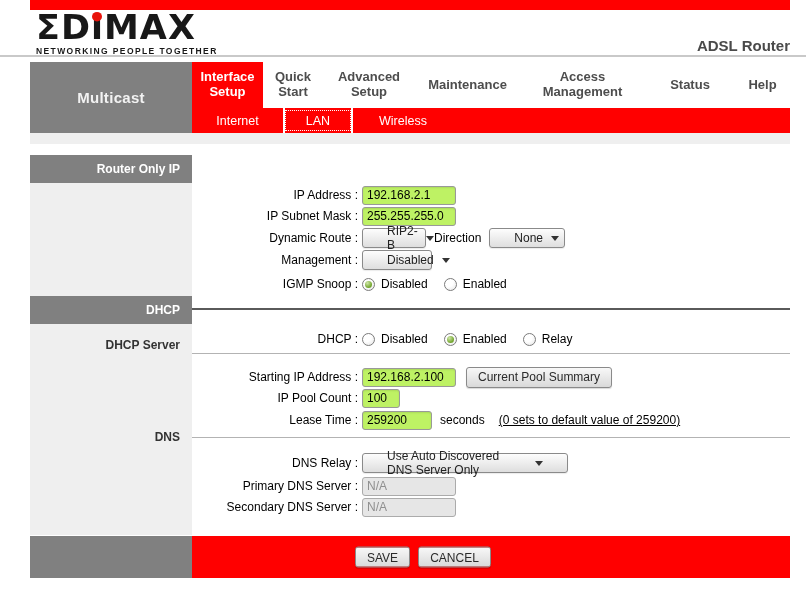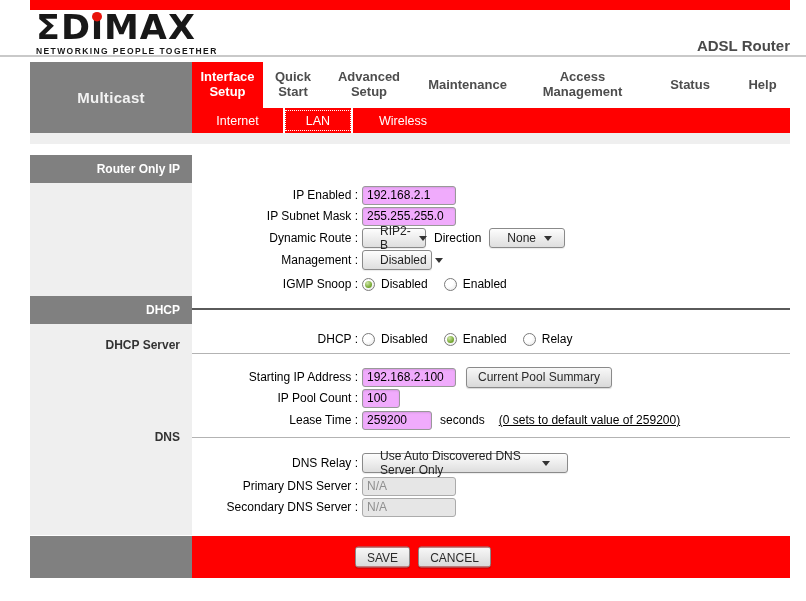--- a/index.html
+++ b/index.html
@@ -56,25 +56,25 @@
   .sep-l2 { top:282px; height:1px; background:#b3b3b3; }
 
   .row { position:absolute; left:0; width:598px; height:20px; display:flex; align-items:center; font-size:12px; color:#000; }
   .row .flabel { width:166px; text-align:right; flex:none; padding-right:0; }
   .row .ctrl { margin-left:4px; display:flex; align-items:center; }
 
   .r-ip{top:30px;} .r-mask{top:51px;} .r-route{top:73px;} .r-multicast{top:95px;} .r-igmp{top:119px;}
   .r-dhcp{top:174px;} .r-startip{top:212px;} .r-pool{top:233px;} .r-lease{top:255px;}
   .r-dnsrelay{top:298px;} .r-pridns{top:321px;} .r-secdns{top:342px;}
 
-  input.txt { height:19px; border:1px solid #999; border-radius:3px; padding:0 4px; font-size:12px; font-family:"Liberation Sans",sans-serif; color:#000; background:#f0abfc; box-shadow:inset 0 1px 2px rgba(0,0,0,0.10); }
+  input.txt { height:19px; border:1px solid #999; border-radius:3px; padding:0 4px; font-size:12px; font-family:"Liberation Sans",sans-serif; color:#000; background:#bef264; box-shadow:inset 0 1px 2px rgba(0,0,0,0.10); }
   input.txt:disabled { background:#e6e6e6; color:#8f8f8f; border-color:#ababab; box-shadow:none; }
   .w-ip{width:94px;} .w-pool{width:38px;} .w-lease{width:70px;}
 
-  .select { display:inline-flex; align-items:center; justify-content:space-between; height:20px; border:1px solid #8a8a8a; border-radius:3px; background:linear-gradient(#fdfdfd,#dedede); padding:0 17px; font-size:12px; color:#222; cursor:pointer; box-shadow:0 1px 1px rgba(0,0,0,0.08); }
+  .select { display:inline-flex; align-items:center; justify-content:space-between; height:20px; border:1px solid #8a8a8a; border-radius:3px; background:linear-gradient(#fdfdfd,#dedede); padding:0 24px; font-size:12px; color:#222; cursor:pointer; box-shadow:0 1px 1px rgba(0,0,0,0.08); }
   .sel-route{width:64px;} .sel-dir{width:76px;} .sel-multi{width:70px;} .sel-dns{width:206px;}
   .arrow { width:0; height:0; border-left:4px solid transparent; border-right:4px solid transparent; border-top:5px solid #333; margin-left:8px; flex:none; }
 
   .btn { display:inline-flex; align-items:center; justify-content:center; height:21px; padding:0 11px; border:1px solid #8a8a8a; border-radius:3px; background:linear-gradient(#f8f8f8,#d9d9d9); font-size:12px; color:#2b2b2b; cursor:pointer; box-shadow:0 1px 1px rgba(0,0,0,0.15); font-family:"Liberation Sans",sans-serif; }
 
   .radio { width:13px; height:13px; border-radius:50%; border:1px solid #7b7b7b; background:radial-gradient(circle at 35% 30%, #ffffff 40%, #e3e3e3 100%); display:inline-block; position:relative; flex:none; cursor:pointer; }
   .radio.checked::after { content:""; position:absolute; left:2px; top:2px; width:7px; height:7px; border-radius:50%; background:radial-gradient(circle at 35% 30%, #cfe6a8 0%, #76a832 65%, #5c8c22 100%); }
   .radio-lab { margin-left:6px; margin-right:16px; }
   .inline-lab { margin:0 8px; }
   .note { margin-left:8px; }
@@ -120,21 +120,21 @@
   <div class="side-panel">
     <div class="section-bar bar-router">Router Only IP</div>
     <div class="section-bar bar-dhcp">DHCP</div>
     <div class="side-label lbl-dhcp-server">DHCP Server</div>
     <div class="side-label lbl-dns">DNS</div>
   </div>
 
   <div class="content">
 
     <div class="row r-ip">
-      <div class="flabel">IP Enabled :</div>
+      <div class="flabel">IP Address :</div>
       <div class="ctrl">
           <input class="txt w-ip" type="text" value="192.168.2.1" style="">
         </div>
     </div>
 
     <div class="row r-mask">
       <div class="flabel">IP Subnet Mask :</div>
       <div class="ctrl">
           <input class="txt w-ip" type="text" value="255.255.255.0" style="">
         </div>

